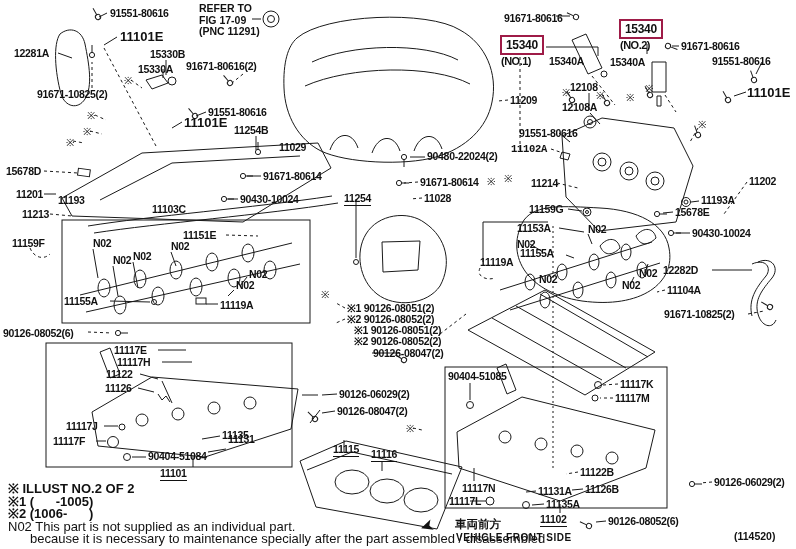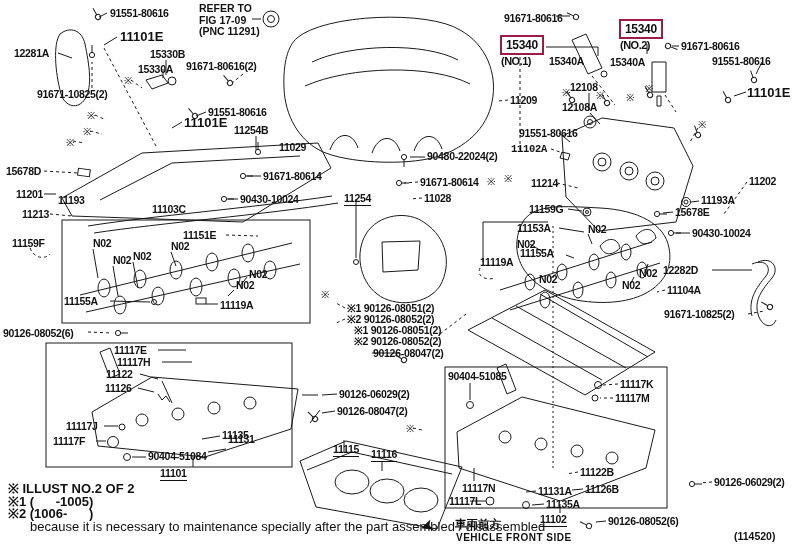--- a/index.html
+++ b/index.html
@@ -320,20 +320,20 @@
       <div class="lbl mark" style="left: 406px; top: 424px;">※</div>
       <div class="lbl mark" style="left: 487px; top: 177px;">※</div>
       <div class="lbl mark" style="left: 504px; top: 174px;">※</div>
       <div class="lbl mark" style="left: 562px; top: 88px;">※</div>
       <div class="lbl mark" style="left: 596px; top: 91px;">※</div>
       <div class="lbl mark" style="left: 645px; top: 84px;">※</div>
       <div class="lbl mark" style="left: 626px; top: 93px;">※</div>
       <div class="lbl mark" style="left: 698px; top: 120px;">※</div>
     </div>
 
-  <div id="notes"><div class="nb">※ ILLUST NO.2 OF 2</div><div class="nb">※1 (      -1005)</div><div class="nb">※2 (1006-      )</div><div class=" ind">because it is necessary to maintenance specially after the part assembled / disassembled</div></div>
+  <div id="notes"><div class="nb">※ ILLUST NO.2 OF 2</div><div class="nb">※1 (      -1005)</div><div class="nb">※2 (1006-      )</div><div class="">N02 This part is not supplied as an individual part.</div><div class=" ind">because it is necessary to maintenance specially after the part assembled / disassembled</div></div>
 
   <div id="front-arrow">➤</div>
   <div id="front-marker-jp">車両前方</div>
   <div id="front-marker-en">VEHICLE FRONT SIDE</div>
 
   <div id="doc-code">(114520)</div>
 </div>
 
 </body></html>

